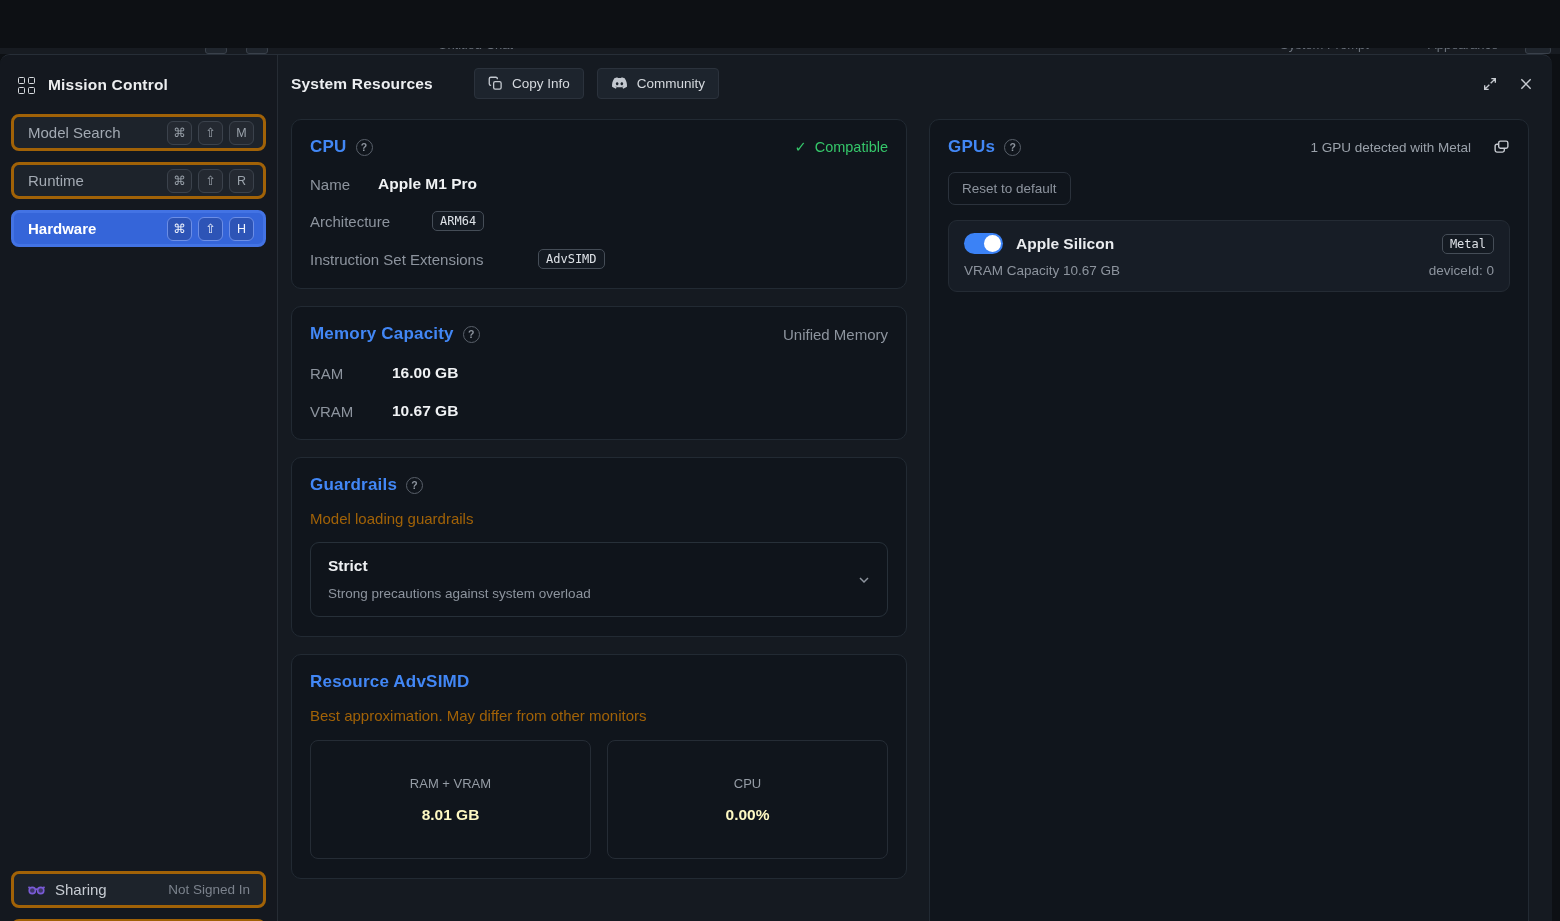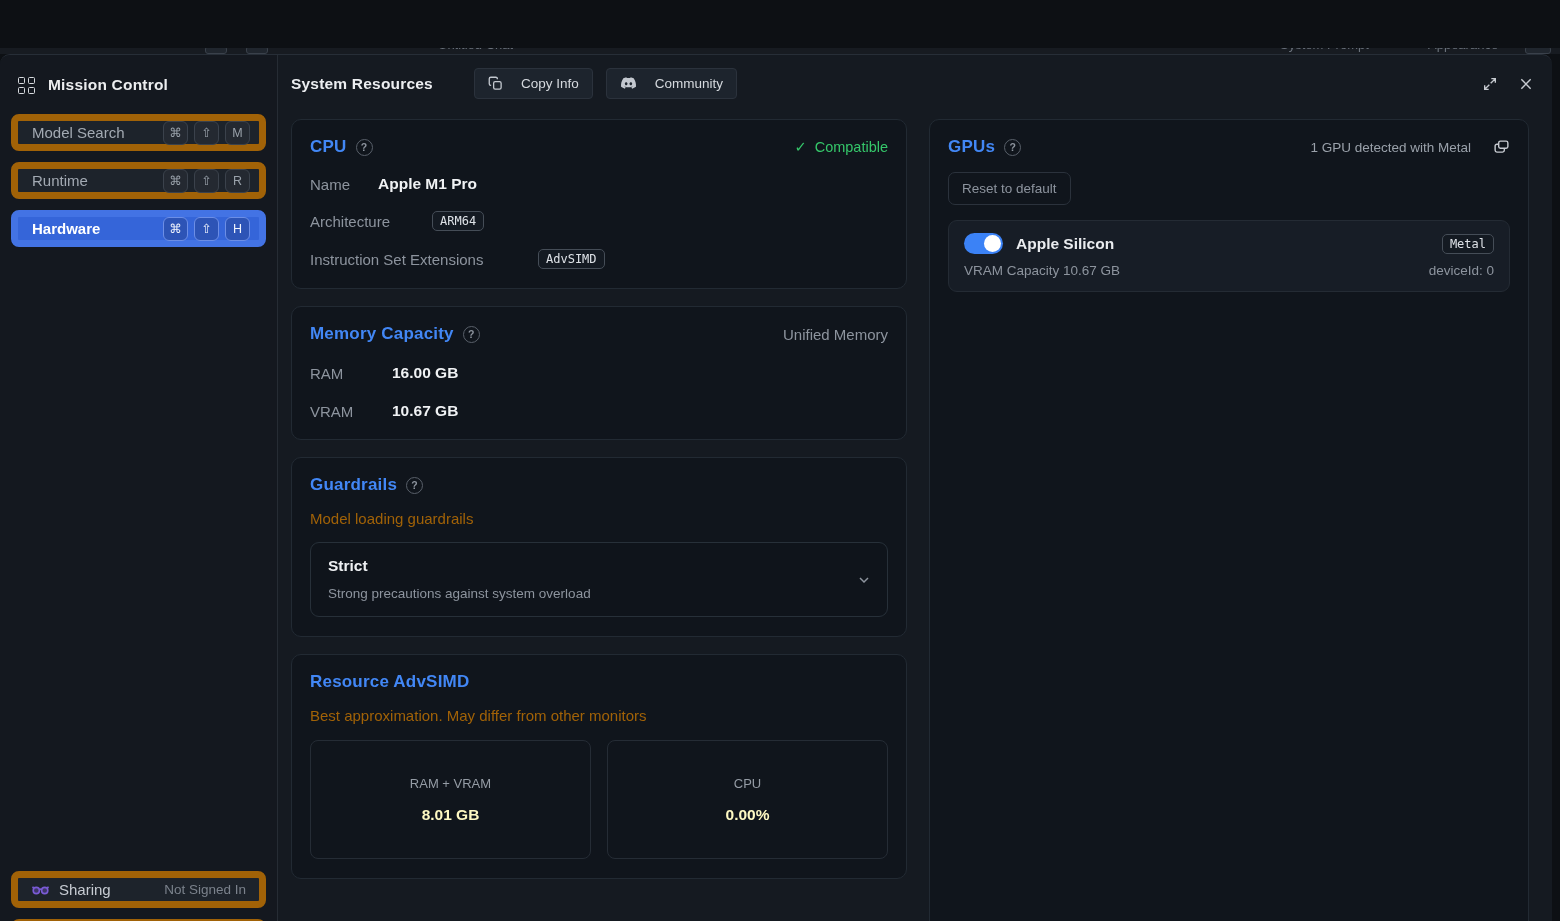--- a/index.html
+++ b/index.html
@@ -19,40 +19,40 @@
 
   
   .sidebar { width:278px; flex:0 0 278px; background:#14181f; border-right:1px solid #262c34;
     display:flex; flex-direction:column; }
   .sidebar-header { display:flex; align-items:center; gap:13px; padding:21px 18px 20px 18px; }
   .sidebar-title { color:#ecedef; font-size:15.5px; font-weight:600; letter-spacing:.2px; }
   .grid-icon { display:grid; grid-template-columns:7px 7px; grid-template-rows:7px 7px; gap:3px; }
   .grid-icon i { border:1.6px solid #d7dade; border-radius:1.5px; }
 
   .side-item { display:flex; align-items:center; margin:0 11px 11px 11px; height:37px;
-    border-radius:8px; background:#1d232b; border:7px solid #a16207; padding:0 9px 0 14px; cursor:pointer; }
+    border-radius:8px; background:#1d232b; border:3px solid #a16207; padding:0 9px 0 14px; cursor:pointer; }
   .side-item .lbl { flex:1; font-size:15px; color:#a3aab3; }
   .keys { display:flex; gap:6px; }
   .key { min-width:25px; height:24px; padding:0 5px; border-radius:6px; border:1px solid #3b424c;
     background:rgba(255,255,255,.03); color:#9aa2ab; font-size:12.5px;
     display:flex; align-items:center; justify-content:center; }
   .side-item.active { background:#3565d9; border-color:#4373e4; }
   .side-item.active .lbl { color:#ffffff; font-weight:600; }
   .side-item.active .key { background:#2d54b6; border-color:#6c8ee6; color:#f0f4fd; }
 
   .sidebar-footer { margin-top:auto; padding-bottom:13px; }
   .foot-item .lbl { color:#c6cbd2; }
   .foot-status { font-size:13.5px; color:#7b828c; padding-right:4px; }
   .goggles-icon { margin-right:10px; display:flex; align-items:center; }
 
   
   .main { flex:1; display:flex; flex-direction:column; min-width:0; }
   .main-header { height:57px; flex:0 0 57px; display:flex; align-items:center; padding:0 18px 0 13px; }
   .main-title { font-size:15.5px; font-weight:700; color:#eceef1; letter-spacing:.2px; }
-  .hbtn { display:flex; align-items:center; gap:18px; background:#1d242d; border:1px solid #2b323c;
+  .hbtn { display:flex; align-items:center; gap:9px; background:#1d242d; border:1px solid #2b323c;
     border-radius:4px; padding:7px 13px; color:#d5d9de; font-size:13.5px; cursor:pointer; }
   .hbtn svg { color:#c3c8cf; }
   .hdr-icons { margin-left:auto; display:flex; align-items:center; gap:20px; color:#c6cad0; }
   .hdr-icons .icon-btn { cursor:pointer; display:flex; }
 
   .content { flex:1; display:flex; gap:22px; padding:7px 23px 16px 13px; overflow:hidden; }
   .left-col { width:616px; flex:0 0 616px; display:flex; flex-direction:column; gap:17px; }
 
   .card { background:#10151c; border:1px solid #222a33; border-radius:10px; padding:17px 18px 19px 18px; }
   .card-head { display:flex; align-items:center; }

